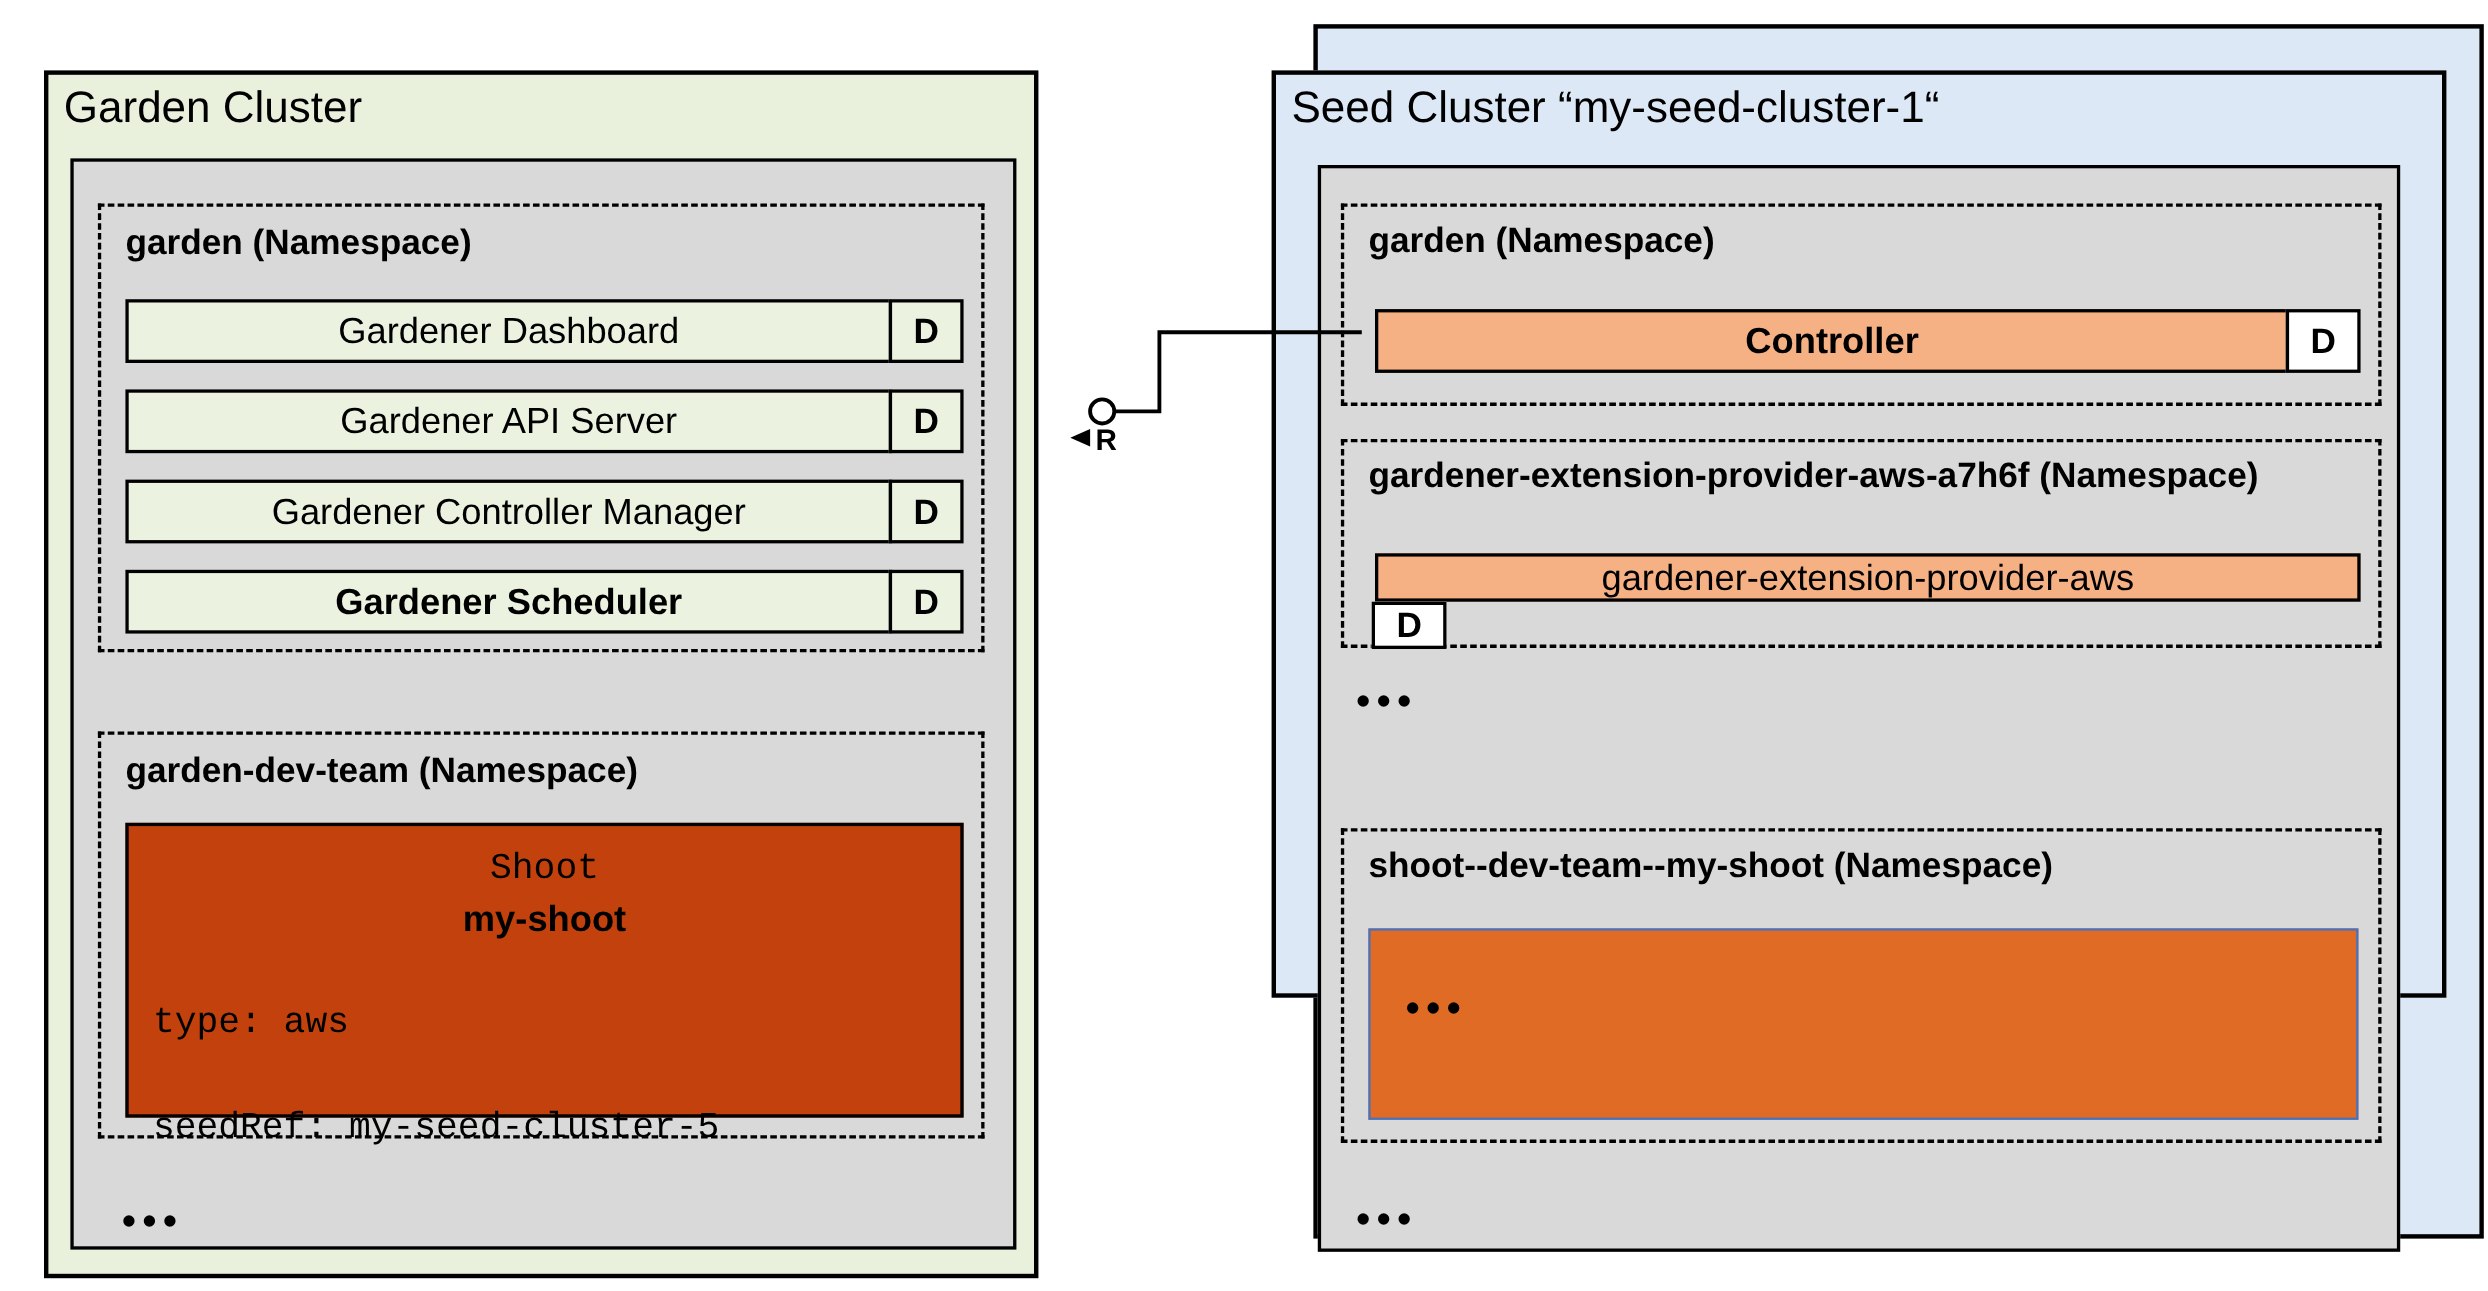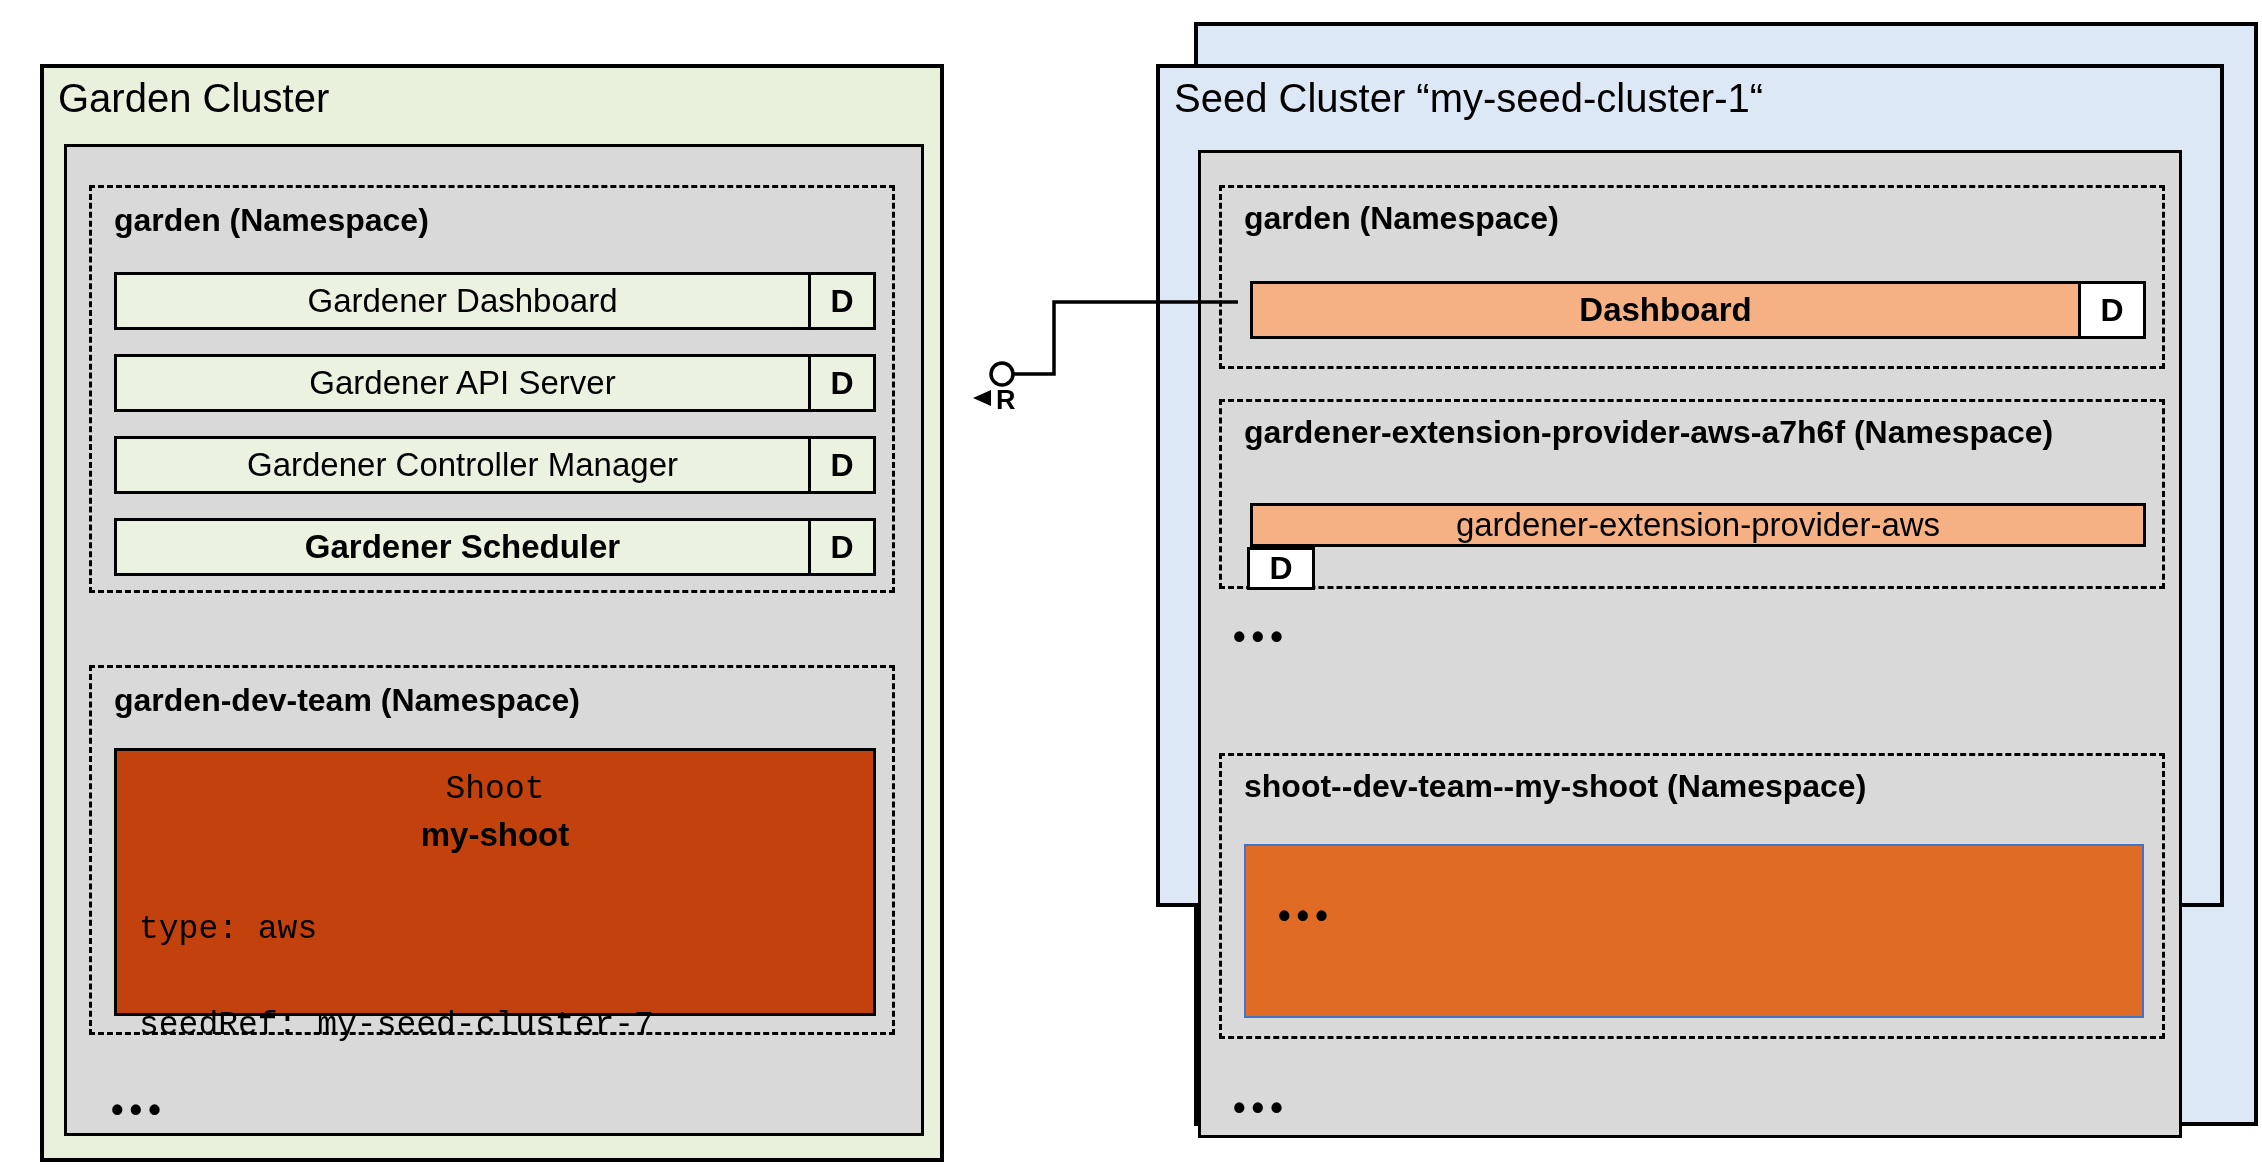--- a/index.html
+++ b/index.html
@@ -173,39 +173,39 @@
           </div>
         </div>
       </div>
 
       <div class="ns" style="left:22px; top:518px; width:806px; height:370px;">
         <div class="ns-title">garden-dev-team (Namespace)</div>
         <div class="shoot-box">
           <div class="shoot-kind">Shoot</div>
           <div class="shoot-name">my-shoot</div>
           <div class="shoot-spec"><span>type: aws</span><br>
-<span>seedRef: my-seed-cluster-7</span></div>
+<span>seedRef: my-seed-cluster-5</span></div>
         </div>
       </div>
 
       <div class="dots" style="left:44px; top:945px;">•••</div>
     </div>
   </div>
 
   <div class="cluster blue-back"></div>
 
   <div class="cluster blue-front">
     <div class="cluster-title">Seed Cluster “my-seed-cluster-1“</div>
 
     <div class="gray right">
 
       <div class="ns" style="left:18px; top:32px; width:946px; height:184px;">
         <div class="ns-title" style="top:12px;">garden (Namespace)</div>
         <div class="row orange" style="position:absolute; left:28px; top:93px; width:896px;">
-          <div class="rowlabel bold">Dashboard</div>
+          <div class="rowlabel bold">Controller</div>
           <div class="badge">D</div>
         </div>
       </div>
 
       <div class="ns" style="left:18px; top:246px; width:946px; height:190px;">
         <div class="ns-title" style="top:12px;">gardener-extension-provider-aws-a7h6f (Namespace)</div>
         <div class="row orange" style="position:absolute; left:28px; top:101px; width:896px;flex-direction:column;">
           <div class="rowlabel">gardener-extension-provider-aws</div>
           <div class="badge">D</div>
         </div>

